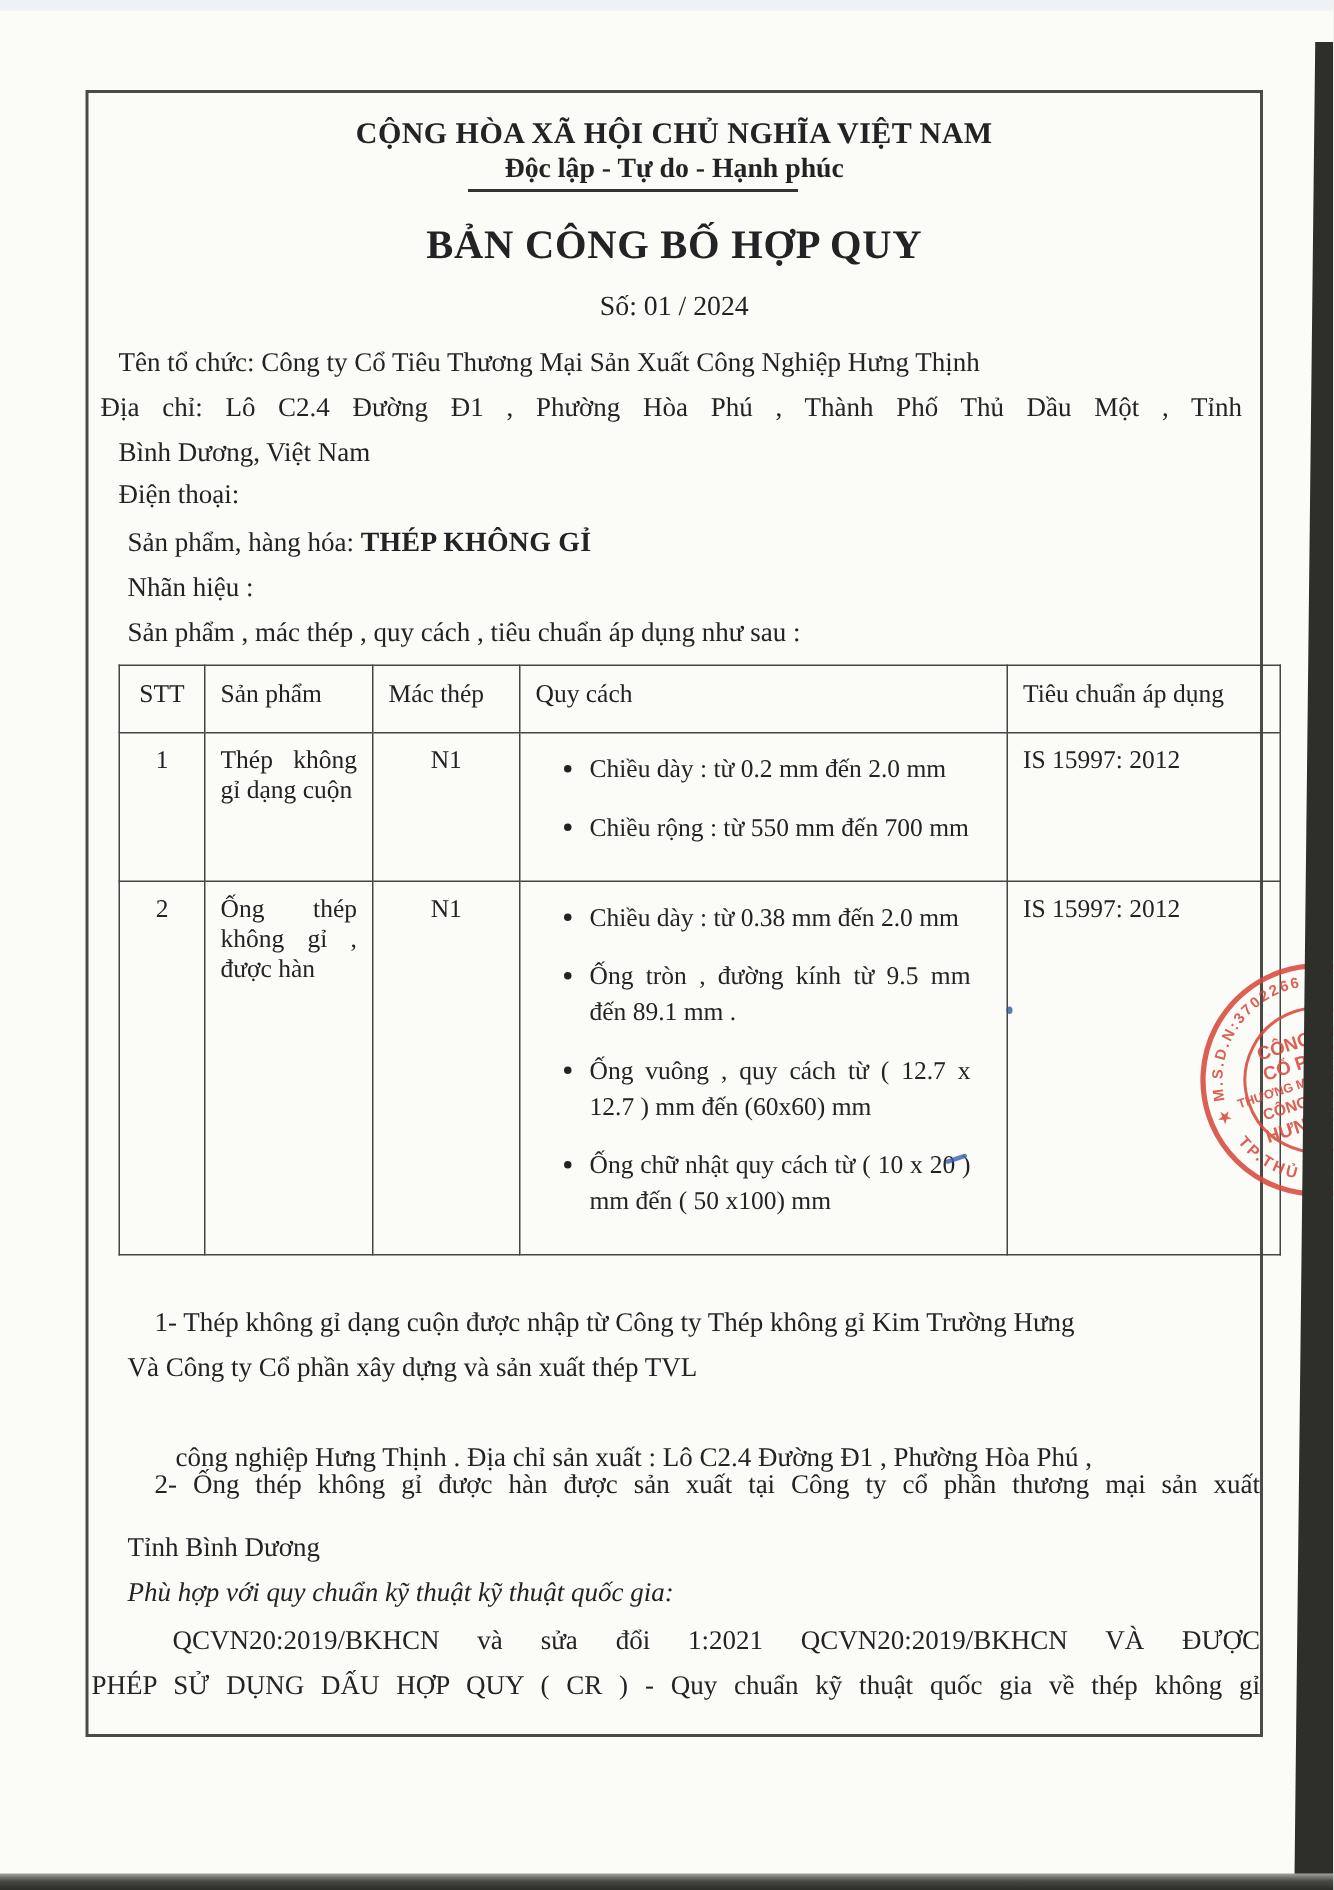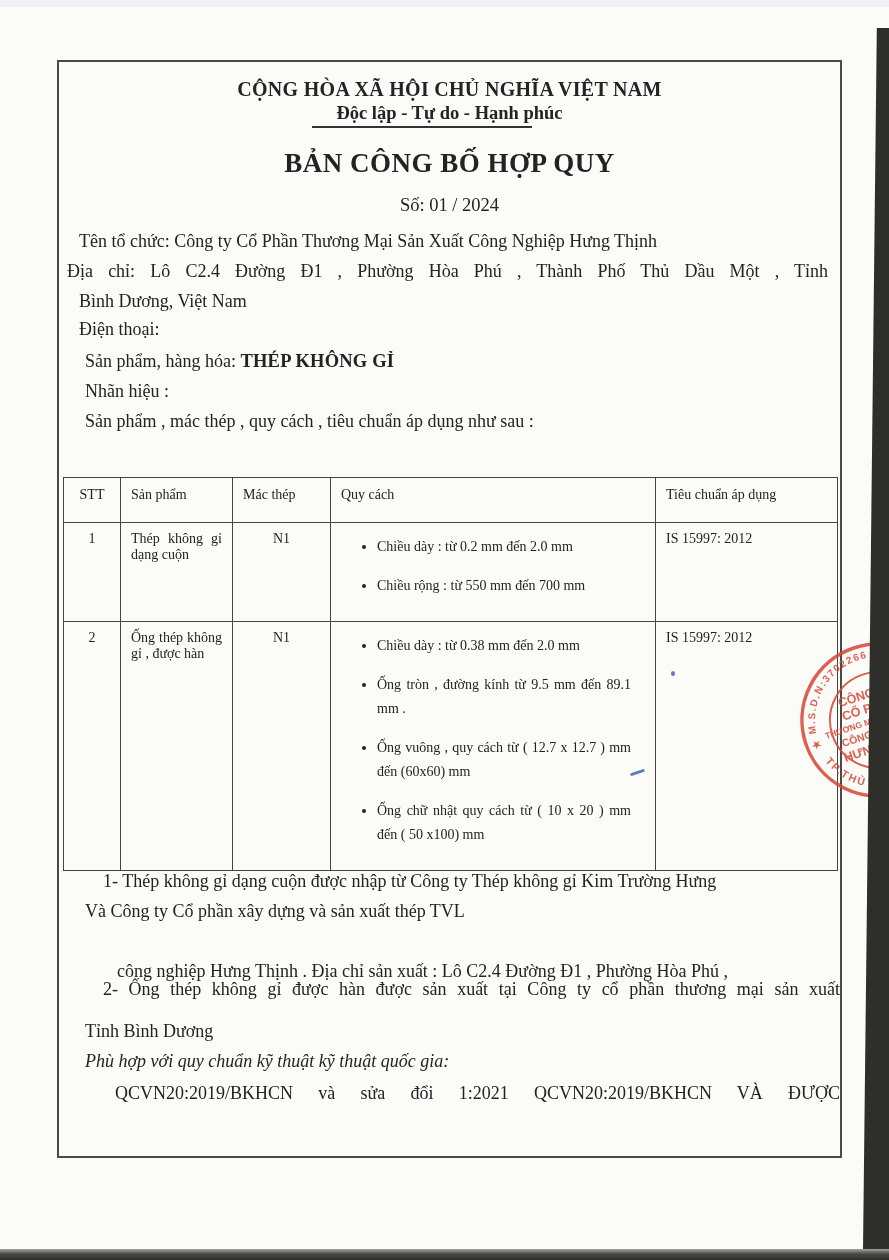--- a/index.html
+++ b/index.html
@@ -22,22 +22,22 @@
   .doc-no{top:130px;font-size:18.5px;}
   .org{top:166px;left:20px;}
   .addr1{top:196px;left:8px;width:761px;white-space:normal;text-align:justify;text-align-last:justify;}
   .addr2{top:226px;left:20px;}
   .phone{top:254px;left:20px;}
   .product{top:286px;left:26px;}
   .product b{font-size:18.5px;letter-spacing:.2px;text-align:right;}
   .brand{top:316px;left:26px;}
   .intro{top:346px;left:26px;}
   table.spec{
-    position:absolute;top:381px;left:4px;width:774px;
-    border-collapse:collapse;table-layout:fixed;font-size:14px;margin-top:34px;
+    position:absolute;top:381px;left:20px;width:774px;
+    border-collapse:collapse;table-layout:fixed;font-size:17px;
   }
   table.spec td{border:1.5px solid #454545;vertical-align:top;padding:8px 10px;}
   table.spec tr.hdr td{height:27px;padding-top:9px;}
   td.c{text-align:center;}
   td.sp{text-align:justify;padding:8px 8px;}
   tr.r1 td{height:77px;}
   tr.r2 td{height:219px;}
   ul.specs{margin:0;padding:0 14px 0 36px;list-style:disc;}
   ul.specs li{margin:4px 0 15px 0;text-align:justify;line-height:24px;}
   .n1l1{top:806px;left:44px;}
@@ -73,21 +73,21 @@
 <div class="page">
   <div class="top-strip"></div>
 
   <div class="frame">
     <div class="t center nat-title">CỘNG HÒA XÃ HỘI CHỦ NGHĨA VIỆT NAM</div>
     <div class="t center motto">Độc lập - Tự do - Hạnh phúc</div>
     <div class="motto-underline"></div>
     <div class="t center doc-title">BẢN CÔNG BỐ HỢP QUY</div>
     <div class="t center doc-no">Số: 01 / 2024</div>
 
-    <div class="t org">Tên tổ chức: Công ty Cổ Phần Thương Mại Sản Xuất Công Nghiệp Hưng Thịnh</div>
+    <div class="t org">Tên tổ chức: Công ty Cổ Tiêu Thương Mại Sản Xuất Công Nghiệp Hưng Thịnh</div>
     <div class="t addr1">Địa chỉ: Lô C2.4 Đường Đ1 , Phường Hòa Phú , Thành Phố Thủ Dầu Một , Tỉnh</div>
     <div class="t addr2">Bình Dương, Việt Nam</div>
     <div class="t phone">Điện thoại:</div>
     <div class="t product"><span>Sản phẩm, hàng hóa: </span><b>THÉP KHÔNG GỈ</b></div>
     <div class="t brand">Nhãn hiệu :</div>
     <div class="t intro">Sản phẩm , mác thép , quy cách , tiêu chuẩn áp dụng như sau :</div>
 
     <table class="spec">
       <colgroup>
         <col style="width:57px">
@@ -133,20 +133,21 @@
       </tbody>
     </table>
 
     <div class="t n1l1">1- Thép không gỉ dạng cuộn được nhập từ Công ty Thép không gỉ Kim Trường Hưng</div>
     <div class="t n1l2">Và Công ty Cổ phần xây dựng và sản xuất thép TVL</div>
     <div class="t n2l1">2- Ống thép không gỉ được hàn được sản xuất tại Công ty cổ phần thương mại sản xuất</div>
     <div class="t n2l2">công nghiệp Hưng Thịnh . Địa chỉ sản xuất : Lô C2.4 Đường Đ1 , Phường Hòa Phú ,</div>
     <div class="t province">Tỉnh Bình Dương</div>
     <div class="t conformity">Phù hợp với quy chuẩn kỹ thuật kỹ thuật quốc gia:</div>
     <div class="t reg1">QCVN20:2019/BKHCN và sửa đổi 1:2021 QCVN20:2019/BKHCN VÀ ĐƯỢC</div>
+    <div class="t reg2">PHÉP SỬ DỤNG DẤU HỢP QUY ( CR ) - Quy chuẩn kỹ thuật quốc gia về thép không gỉ</div>
   </div>
 
   <svg class="stamp" width="109" height="184" viewBox="0 0 109 184" color="#d8493b">
     <defs>
       <path id="arcTop" d="M 35.6,100.8 A 63,63 0 0 1 159.6,78.9"></path>
       <path id="arcBottom" d="M 35,114.9 A 67,67 0 0 0 149.3,135.1"></path>
     </defs>
     <g transform="rotate(-18 98 92)" opacity="0.87" fill="currentColor" font-family="Liberation Sans, sans-serif" font-weight="bold">
       <circle cx="98" cy="92" r="76" fill="none" stroke="currentColor" stroke-width="3.5"></circle>
       <circle cx="98" cy="92" r="48" fill="none" stroke="currentColor" stroke-width="2"></circle>

